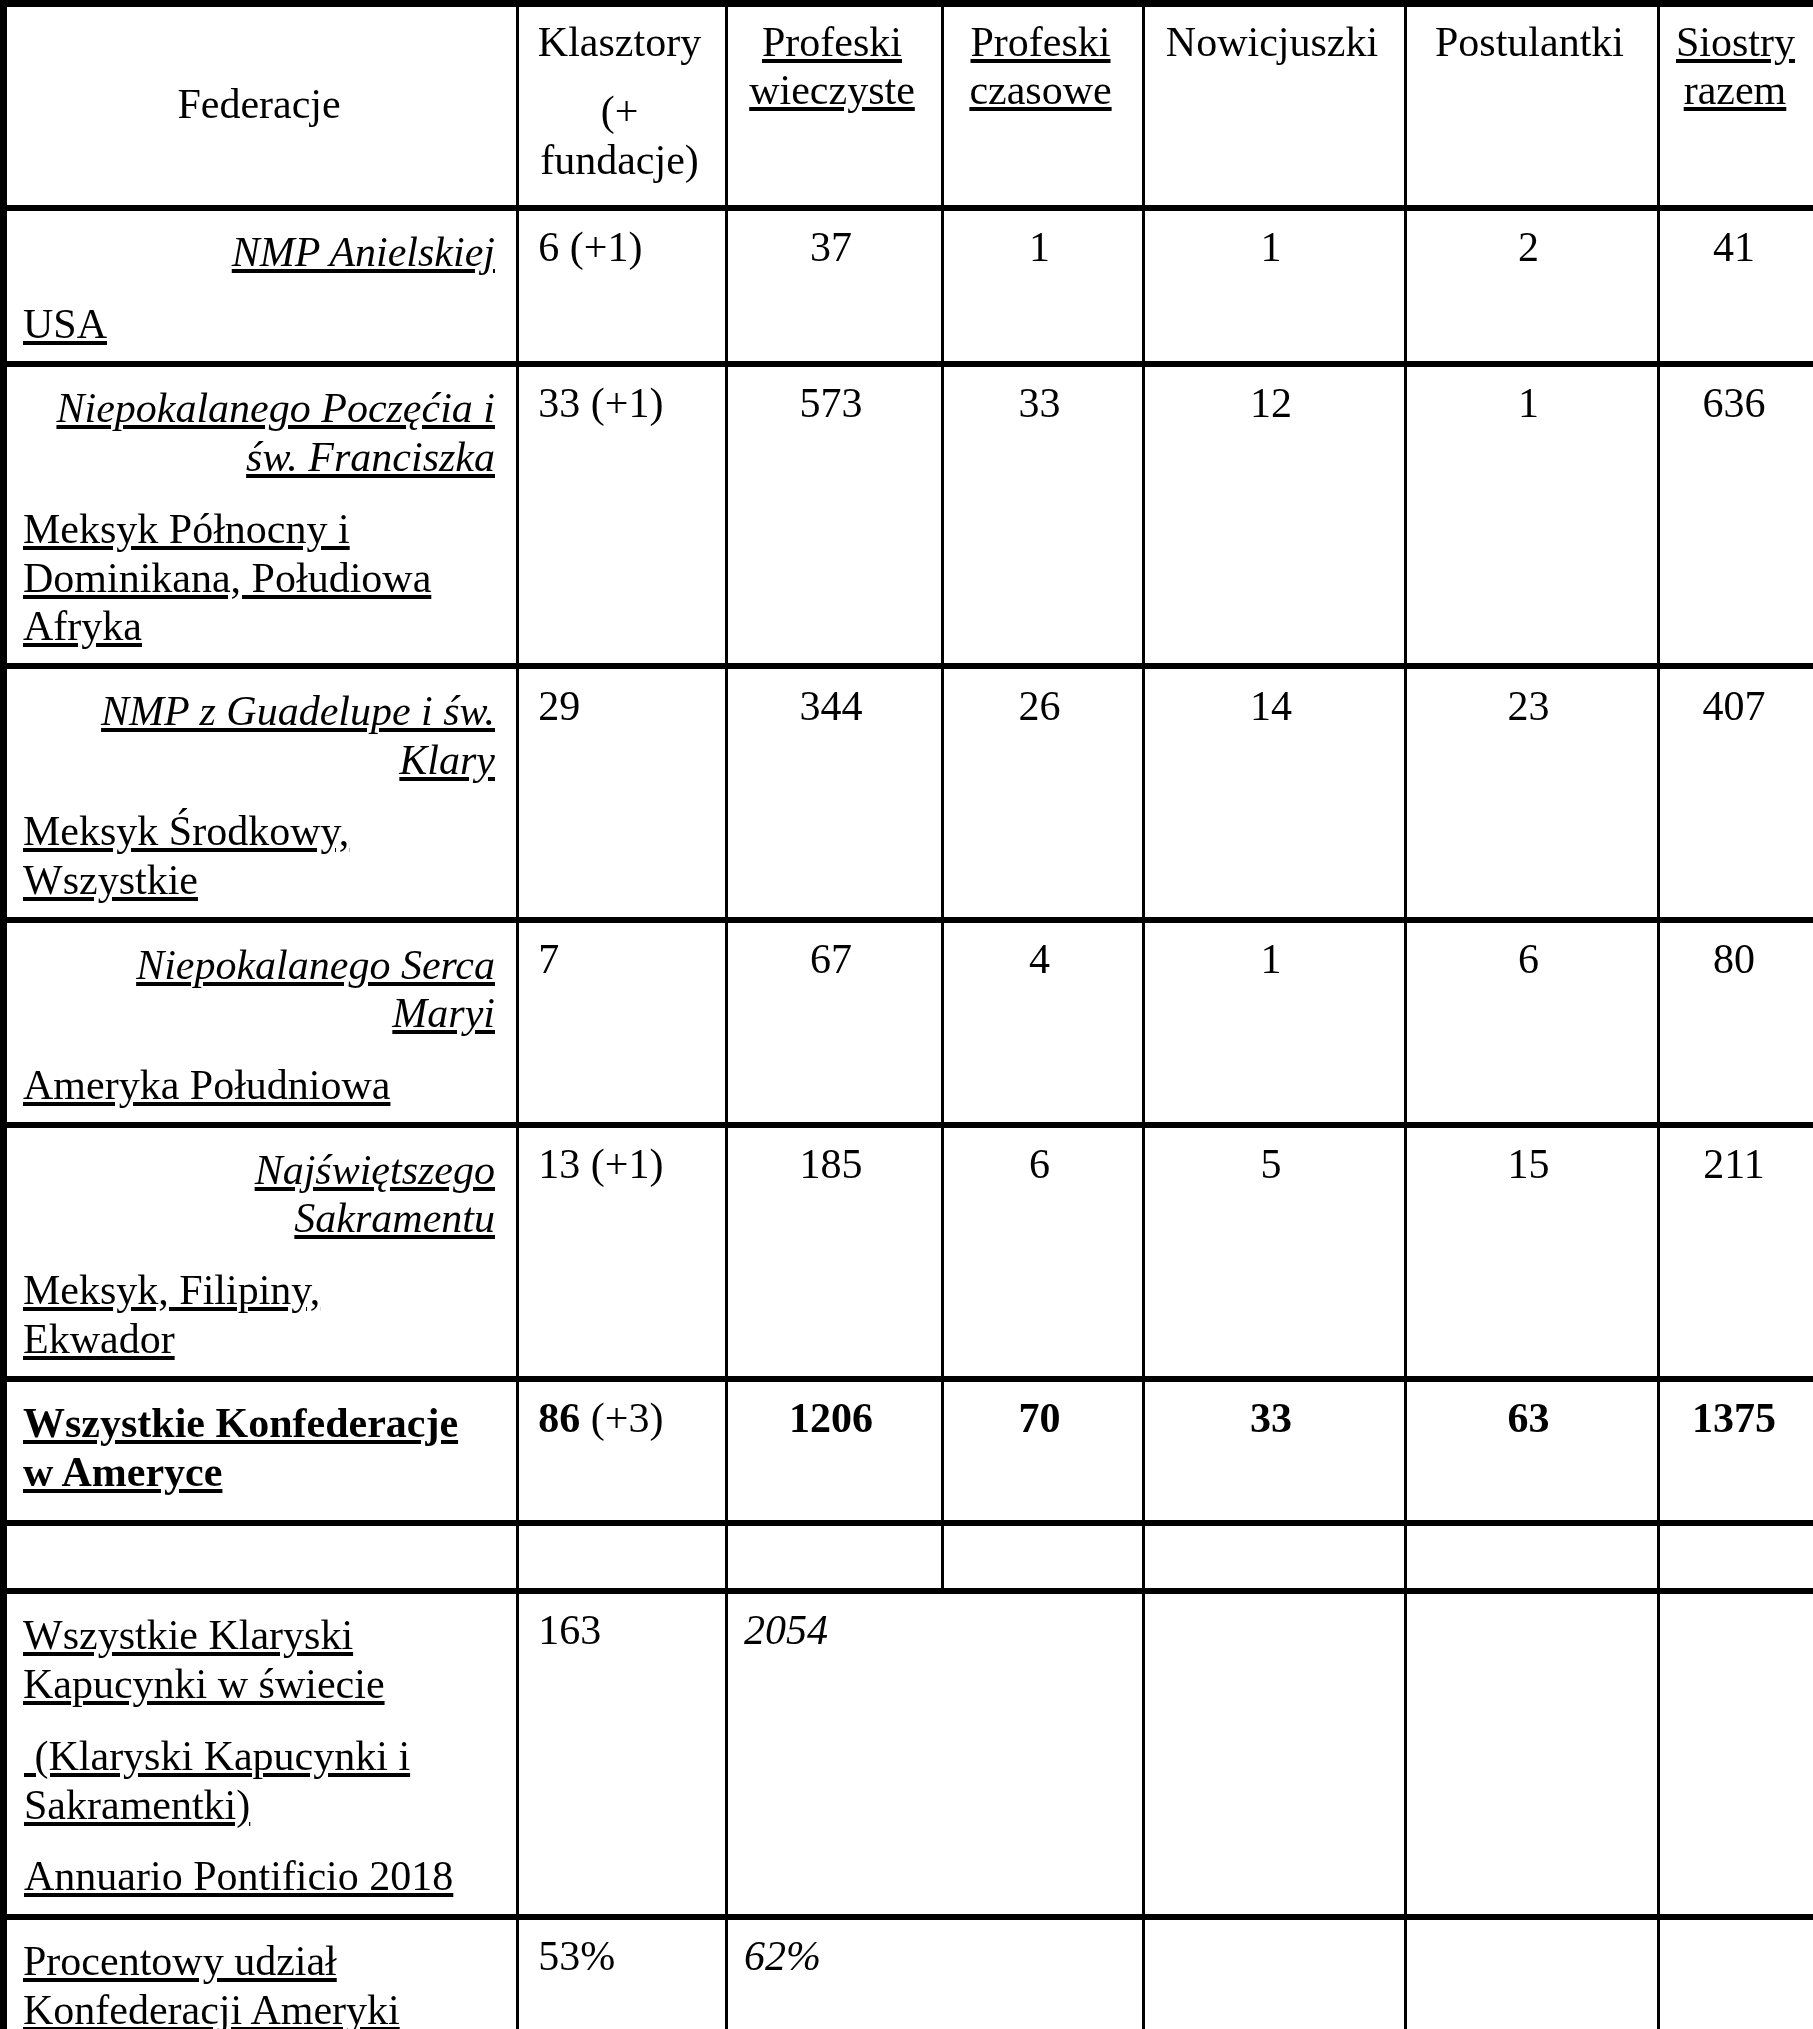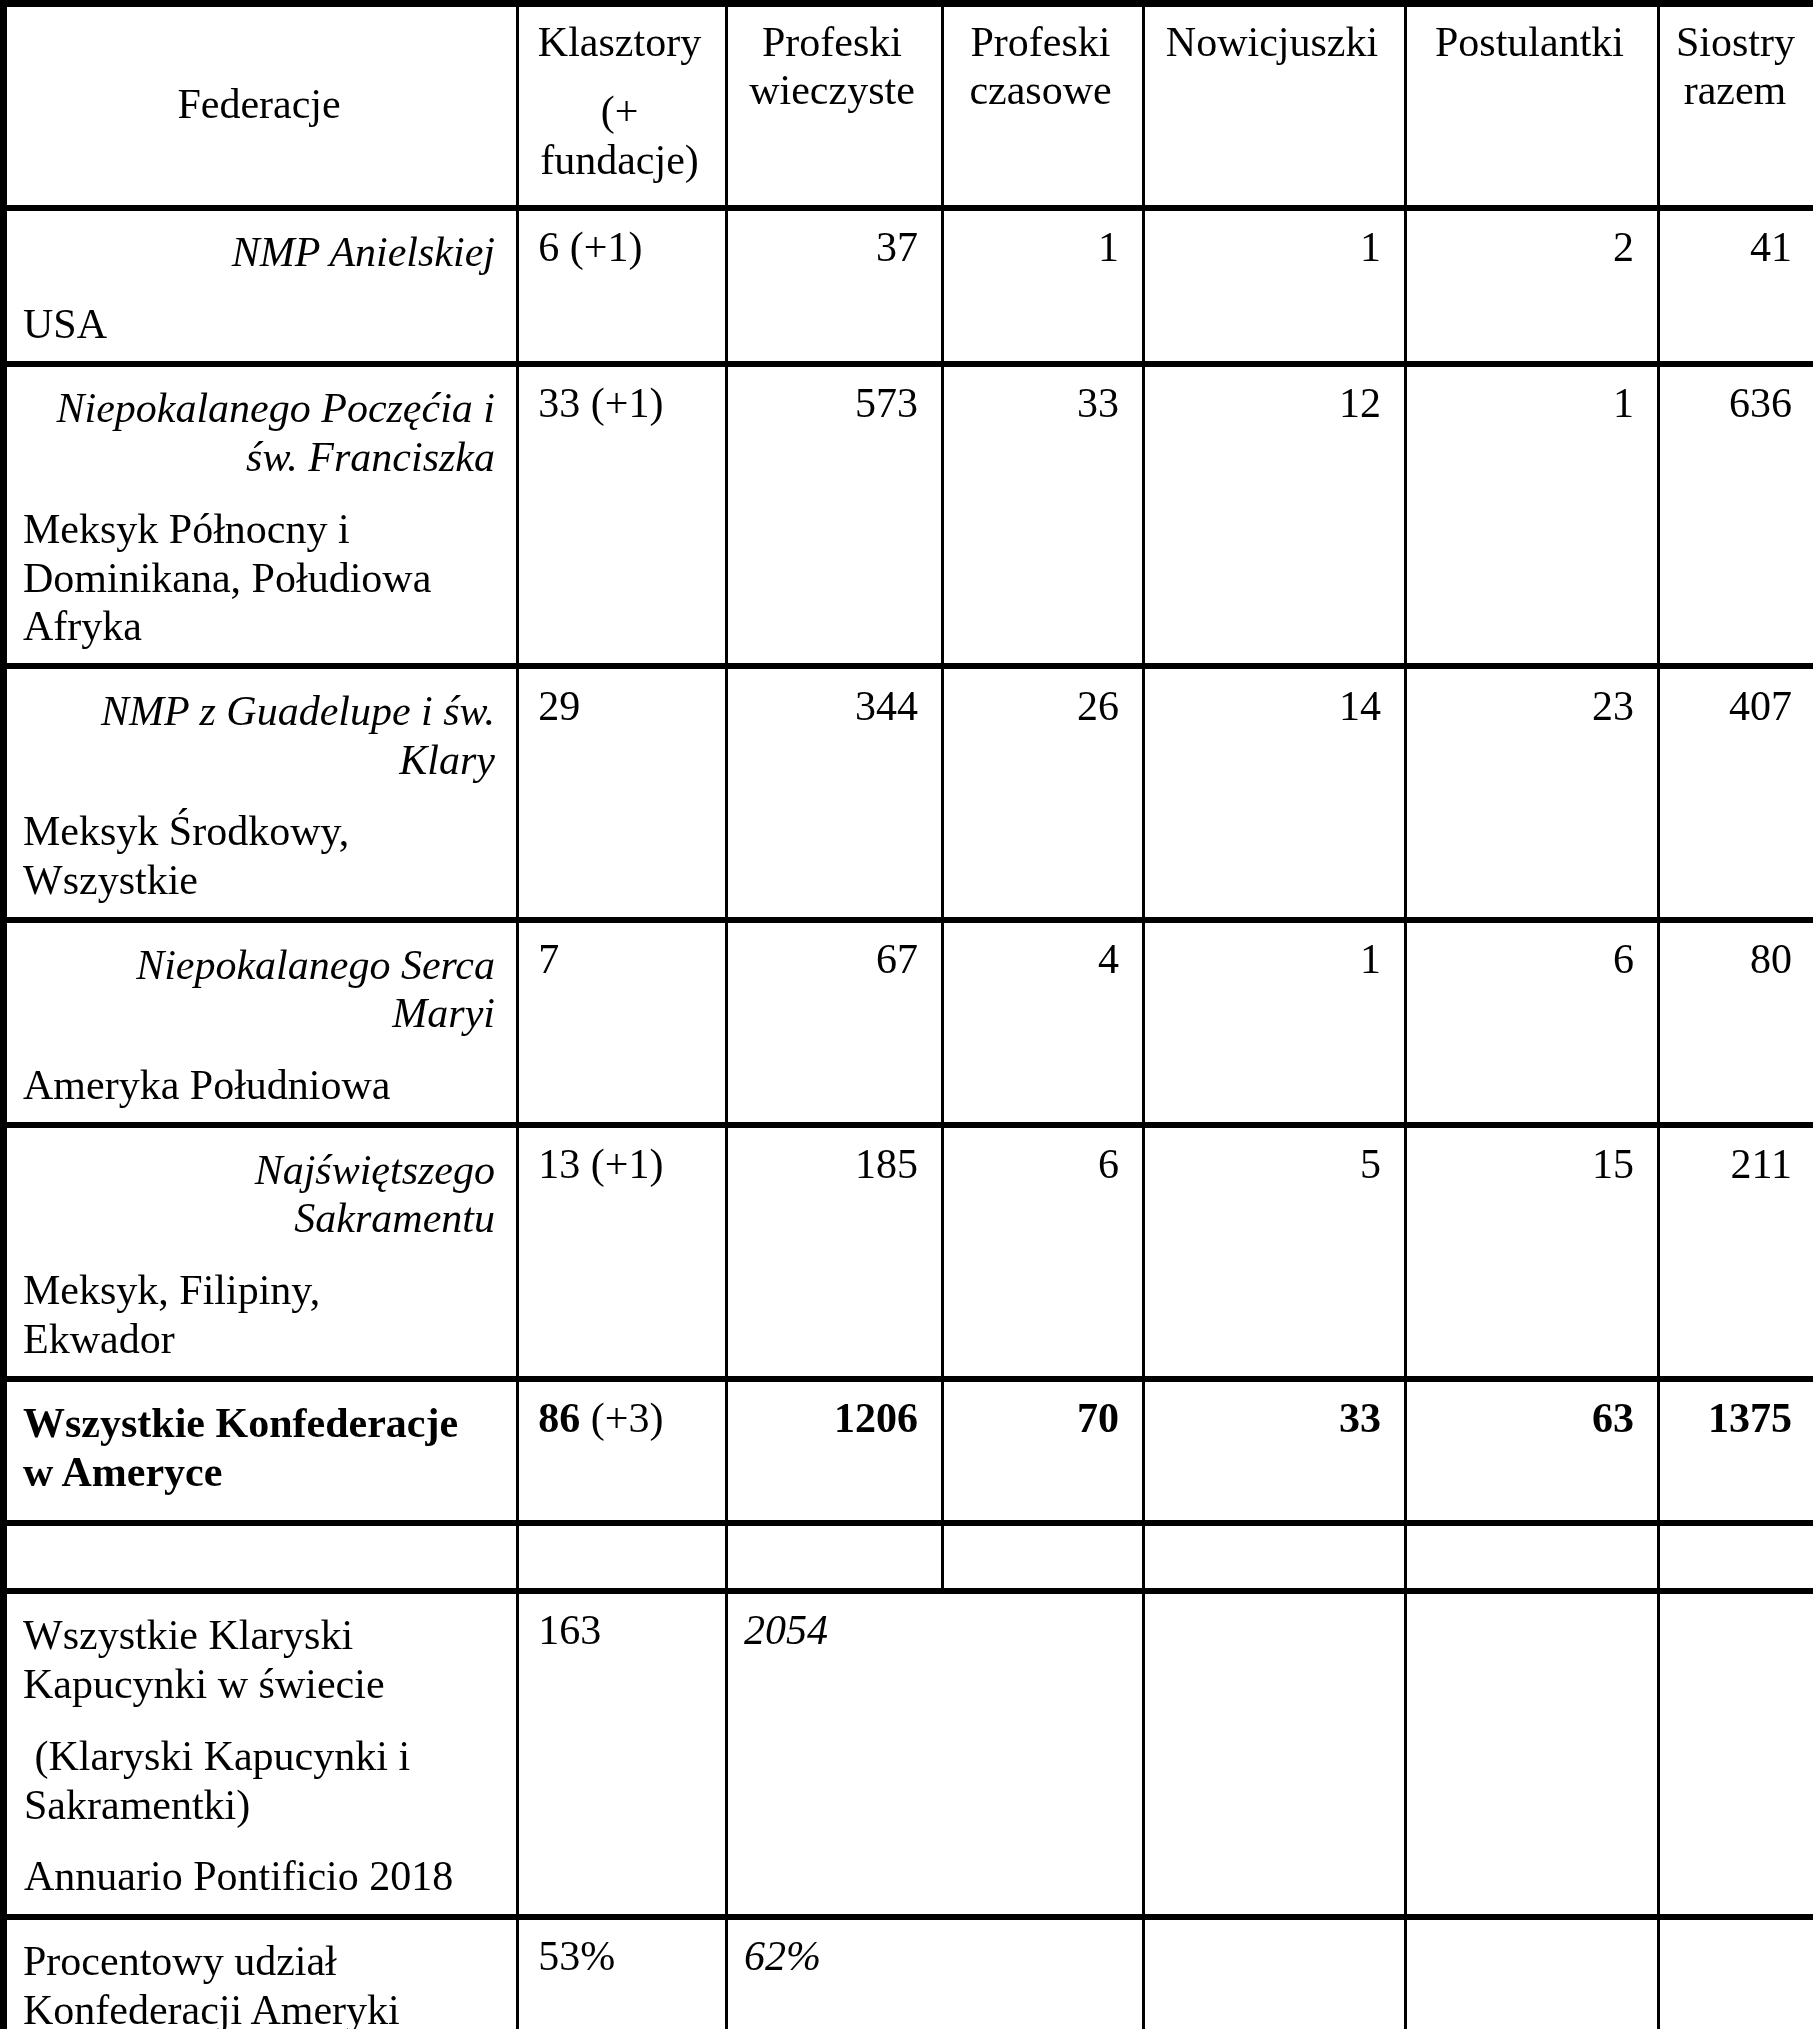--- a/index.html
+++ b/index.html
@@ -24,26 +24,26 @@
   td {
     border: 3.5px solid #000;
     border-top-width: 6.1px;
     border-bottom-width: 6.1px;
     vertical-align: top;
     padding: 12.3px 21px 12.3px 16px;
     line-height: 1.16;
     overflow: hidden;
     box-sizing: border-box;
   }
-  .pre { white-space: pre-line; }
+  .pre { white-space: pre-line; text-decoration: underline; }
   .hd { text-align: center; padding-top: 10.5px; }
   .hd-fed { vertical-align: middle; }
   .hd-sub { margin-top: 21px; }
   td.kla { text-align: left; padding-left: 19.3px; }
-  td.num { text-align: right; padding-right: 23px; margin-left: 24px; }
+  td.num { text-align: center; padding-right: 23px; margin-left: 24px; }
   td.merged { text-align: left; font-style: italic; }
   .fed-name { font-style: italic; margin: 5.3px 0 0 0; text-align: right; }
   .fed-region { margin: 23px 0 0 0; }
   .para { margin: 23px 0 0 1px; }
   .first-para { margin: 5.3px 0 0 0; }
   tr.total-row td { font-weight: bold; }
   .normal-weight { font-weight: normal; }
   
   tr.r-header { height: 204px; }
   tr.r1 { height: 149px; }

